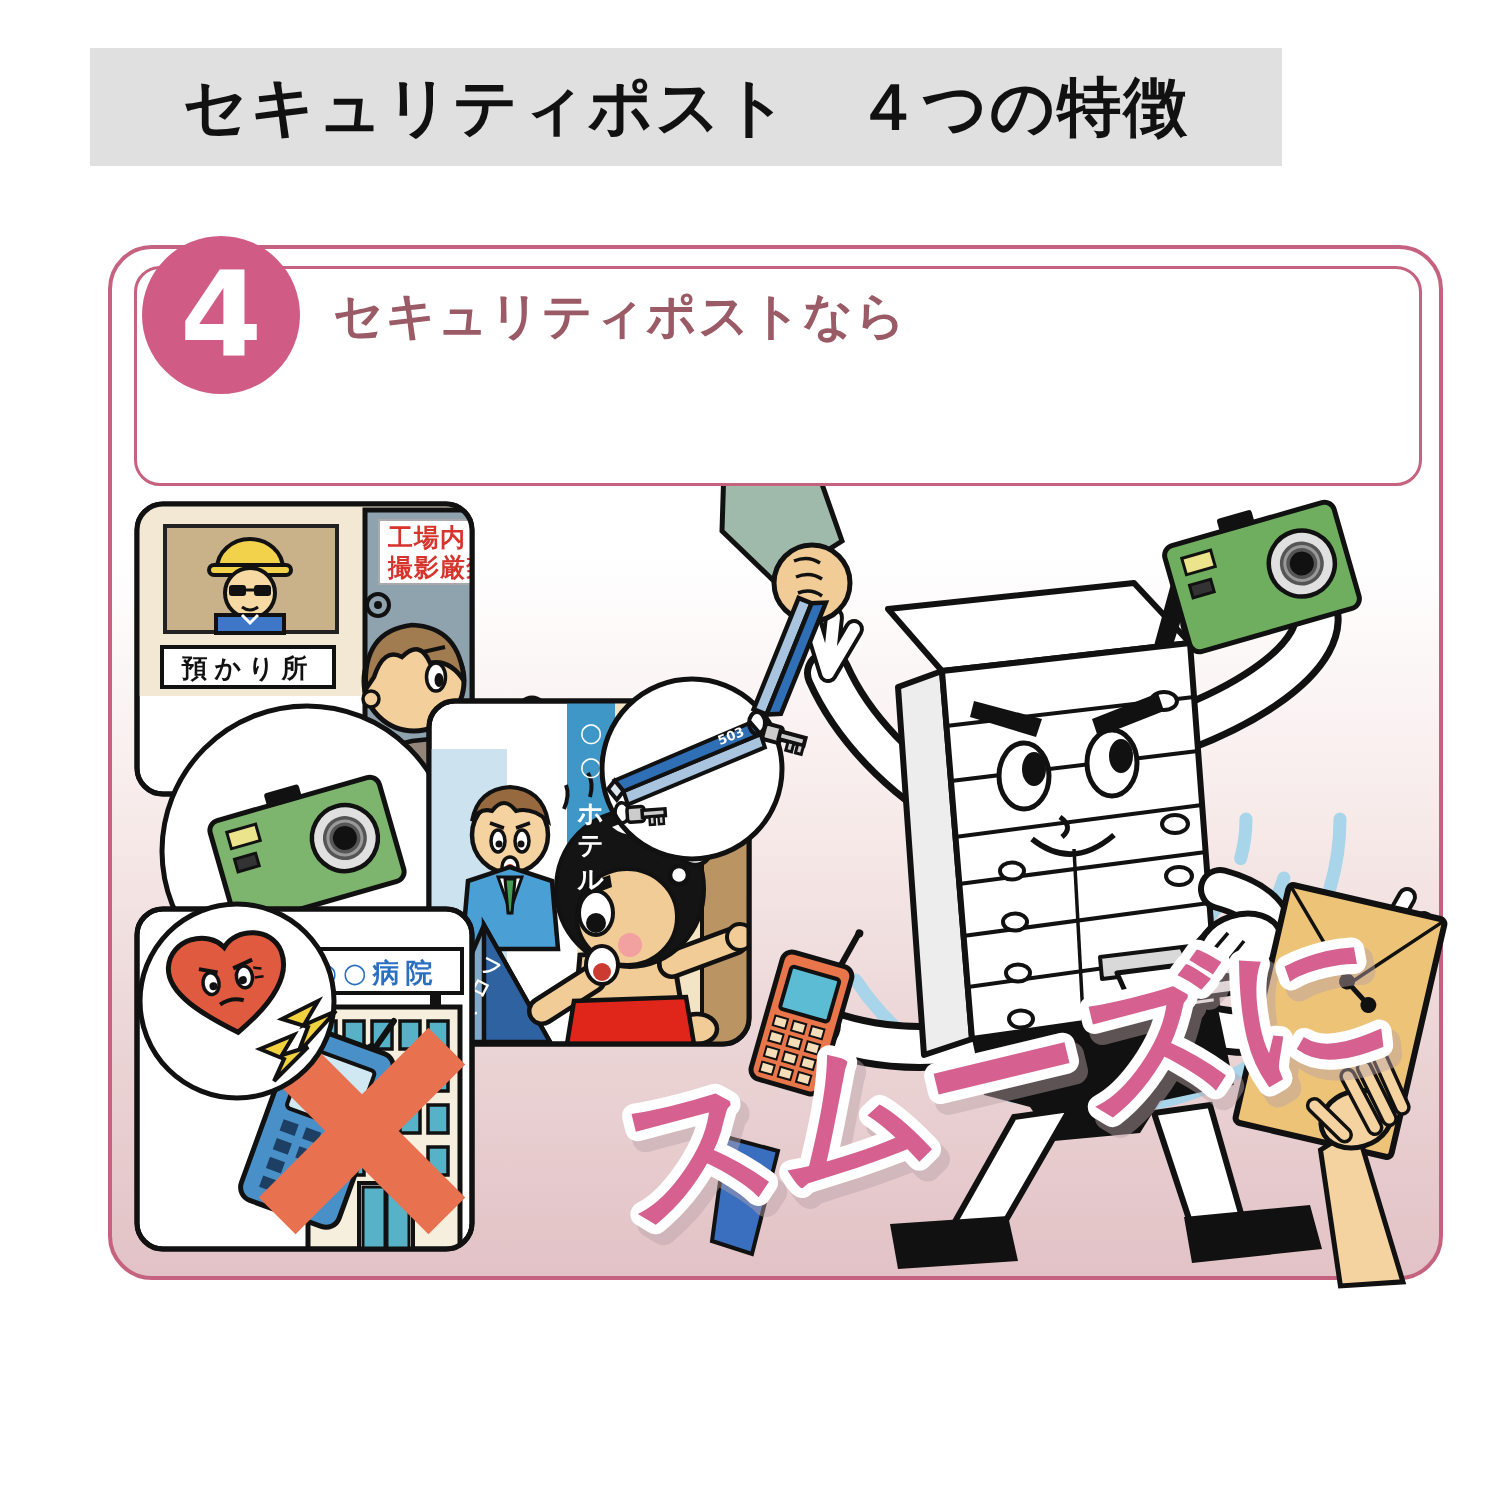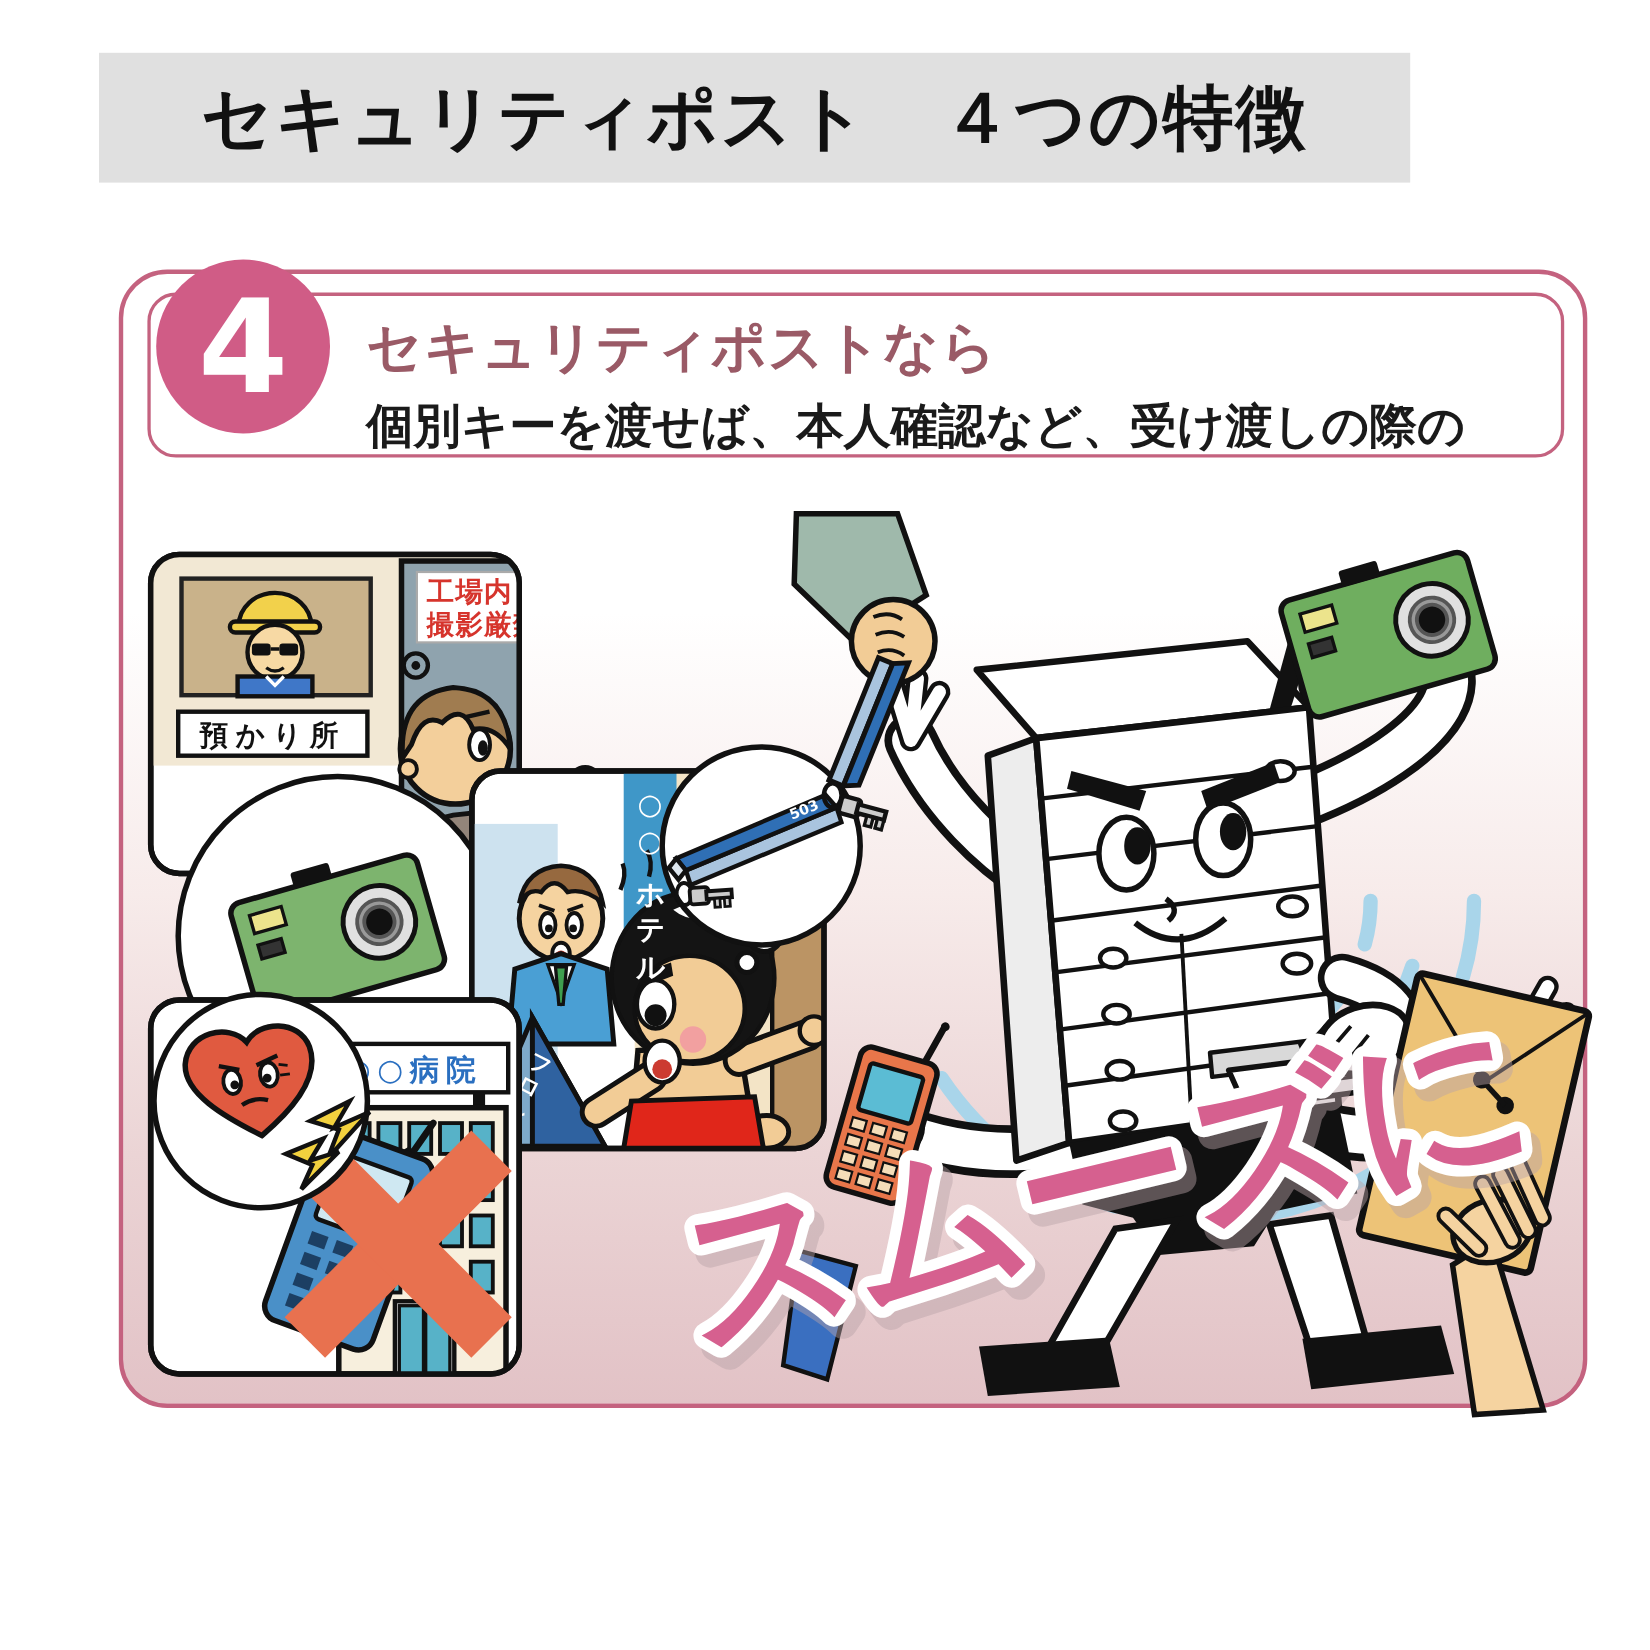--- a/index.html
+++ b/index.html
@@ -14,21 +14,21 @@
   .header-bar span{
     font-size:64px;font-weight:700;color:#111;letter-spacing:2px;
   }
   .feature-card{
     position:absolute;left:108px;top:245px;width:1327px;height:1027px;
     border:4px solid #c4627f;border-radius:44px;
     background:linear-gradient(180deg,#ffffff 0%,#ffffff 30%,#f7ebea 55%,#ebd4d5 78%,#e2c2c6 100%);
   }
   .feature-svg{position:absolute;left:0;top:0;z-index:1;overflow:visible;}
   .text-box{
-    position:absolute;left:22px;top:17px;width:1288px;height:150px;z-index:2;
+    position:absolute;left:22px;top:17px;width:1288px;height:220px;z-index:2;
     background:#ffffff;border:3px solid #c4627f;border-radius:26px;
     box-sizing:border-box;padding:14px 20px 0 196px;
   }
   .text-box h2{
     margin:0 0 8px 0;font-size:50px;font-weight:700;color:#9a5a66;letter-spacing:1px;
   }
   .text-box p{
     margin:0;font-size:43px;font-weight:700;color:#1a1a1a;line-height:1.42;letter-spacing:0px;
   }
   .num-badge{
@@ -421,19 +421,18 @@
         </g>
       </g>
 
       <text transform="translate(528,980) rotate(-13.5)" font-size="158" font-weight="700" letter-spacing="-4" fill="#b9a3a8" stroke="#b9a3a8" stroke-width="22" opacity="0.45" stroke-linejoin="round" paint-order="stroke">スムーズに</text>
       <text transform="translate(520,970) rotate(-13.5)" font-size="158" font-weight="700" letter-spacing="-4" fill="#d6608f" stroke="#ffffff" stroke-width="20" stroke-linejoin="round" paint-order="stroke">スムーズに</text>
     </g>
   </svg>
 
   <div class="text-box">
     <h2>セキュリティポストなら</h2>
-    <p>個別キーを渡せば、本人確認など、受け渡しの際の</p>
   </div>
 
   <div class="num-badge">
     <span>4</span>
   </div>
 </div>
 
 </body></html>

